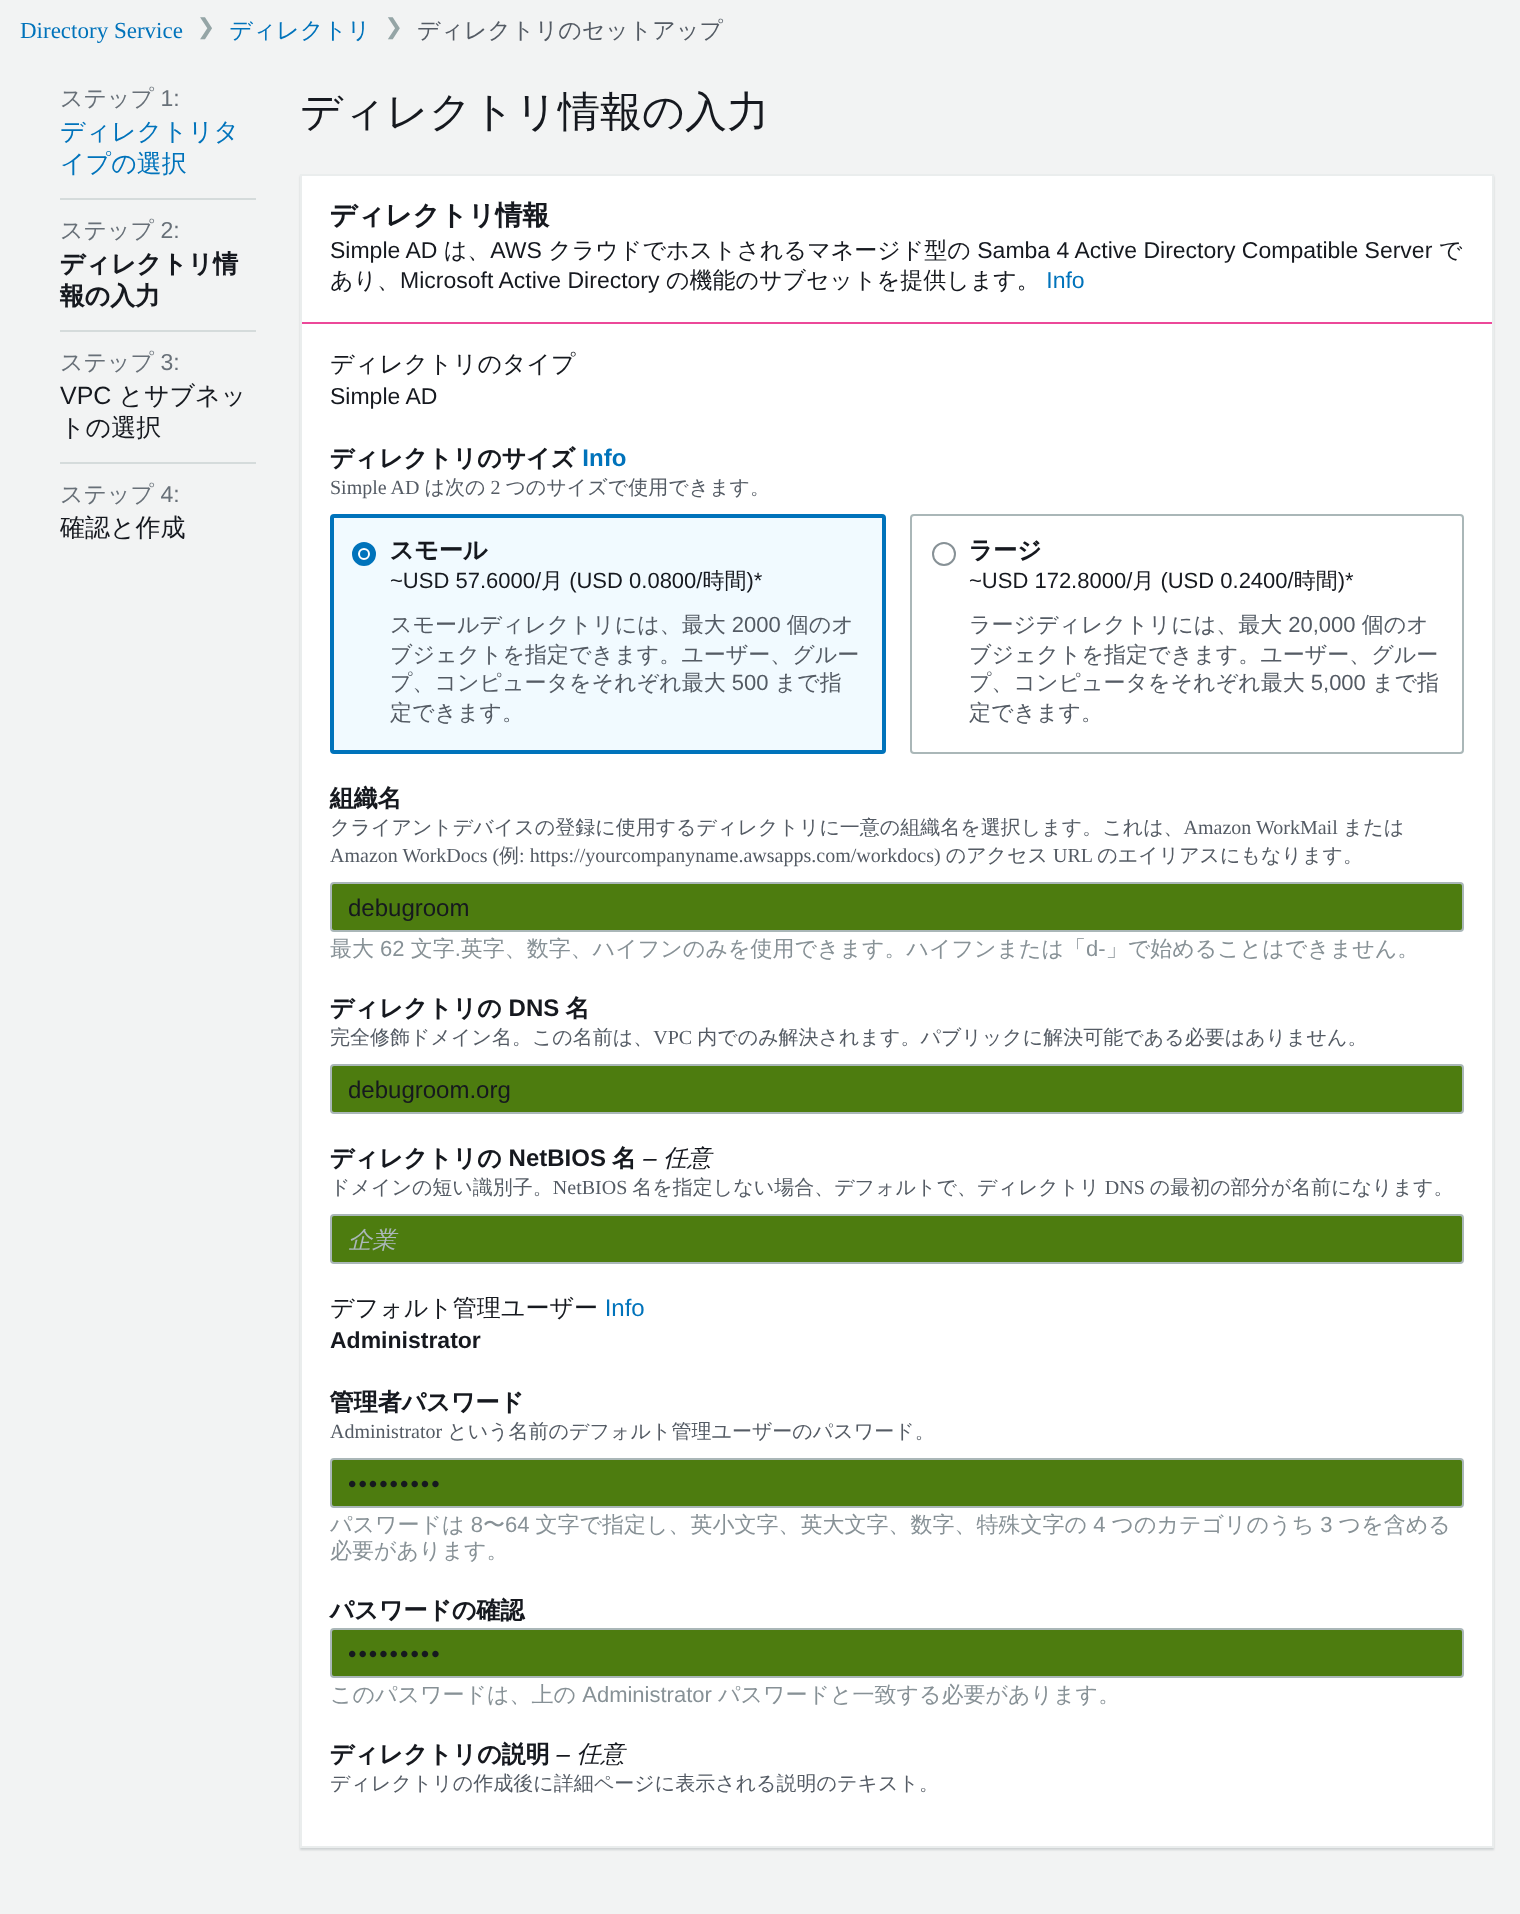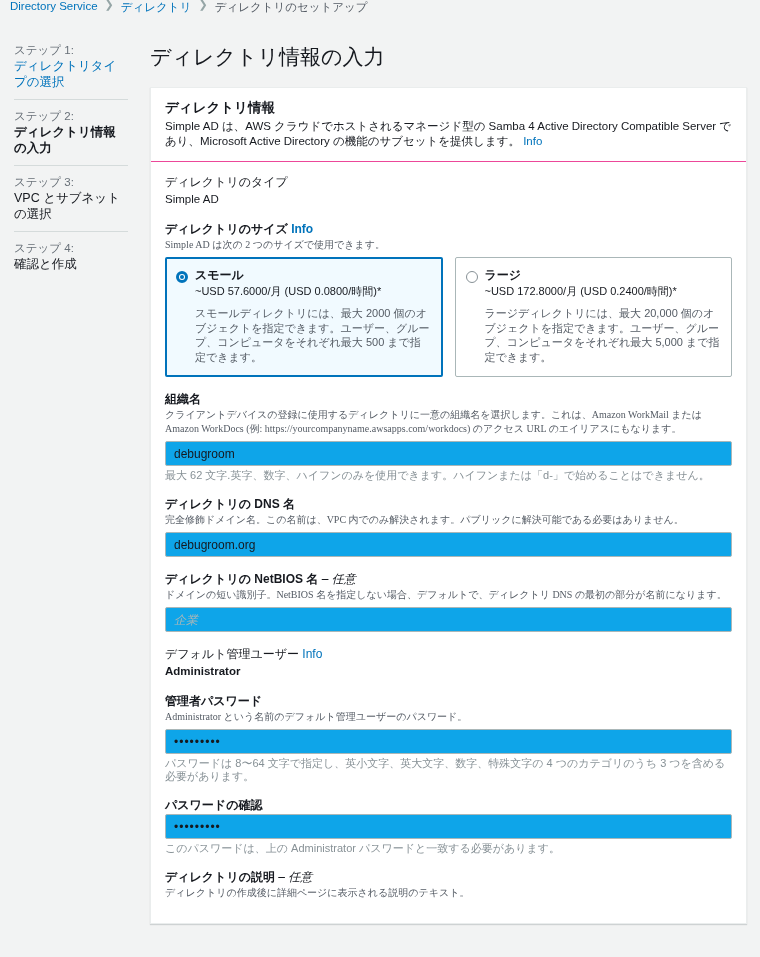--- a/index.html
+++ b/index.html
@@ -9,43 +9,44 @@
     background: #f2f3f3;
     font-family: "Liberation Sans", "DejaVu Sans", sans-serif;
     color: #16191f;
     overflow: hidden;
   }
 
   
   .breadcrumb {
     height: 31px;
     display: flex;
-    align-items: flex-start;
+    align-items: center;
     padding-left: 10px;
     gap: 7px;
     font-size: 11.5px;
     background: #f2f3f3;
+    font-family: Liberation Serif, serif;
   }
   .crumb-link { color: #0073bb; cursor: pointer; white-space: nowrap; }
   .crumb-current { color: #545b64; white-space: nowrap; }
   .crumb-sep {
     color: #95a5a6; font-size: 11px; line-height: 1;
     transform: translateY(-1px);
   }
 
   
   .shell { display: flex; align-items: flex-start; }
 
   
   .steps {
     width: 140px;
     flex: 0 0 140px;
     padding: 8px 12px 0 14px;
   }
-  .step { padding: 4px 0 9px 0; }
+  .step { padding: 4px 0 9px 0; margin-left: 16px; }
   .step + .step { border-top: 1px solid #d5dbdb; padding-top: 9px; }
   .step-num {
     font-size: 11.5px; color: #687078;
     line-height: 15px;
   }
   .step-label {
     font-size: 12.5px; line-height: 16px;
     color: #0073bb; cursor: pointer;
   }
   .step.current .step-label { color: #16191f; font-weight: bold; cursor: default; }
@@ -120,21 +121,21 @@
     line-height: 13px;
     color: #879196;
     margin-top: 3px;
   }
 
   input.txt, textarea.txt {
     width: 100%;
     font-family: "Liberation Sans", "DejaVu Sans", sans-serif;
     font-size: 12px;
     color: #16191f;
-    background: #0ea5e9;
+    background: #4d7c0f;
     border: 1px solid #aab7b8;
     border-radius: 2px;
     padding: 4px 8px;
     height: 25px;
     outline: none;
   }
   input.txt::placeholder, textarea.txt::placeholder {
     color: #aab7b8;
     font-style: italic;
   }

